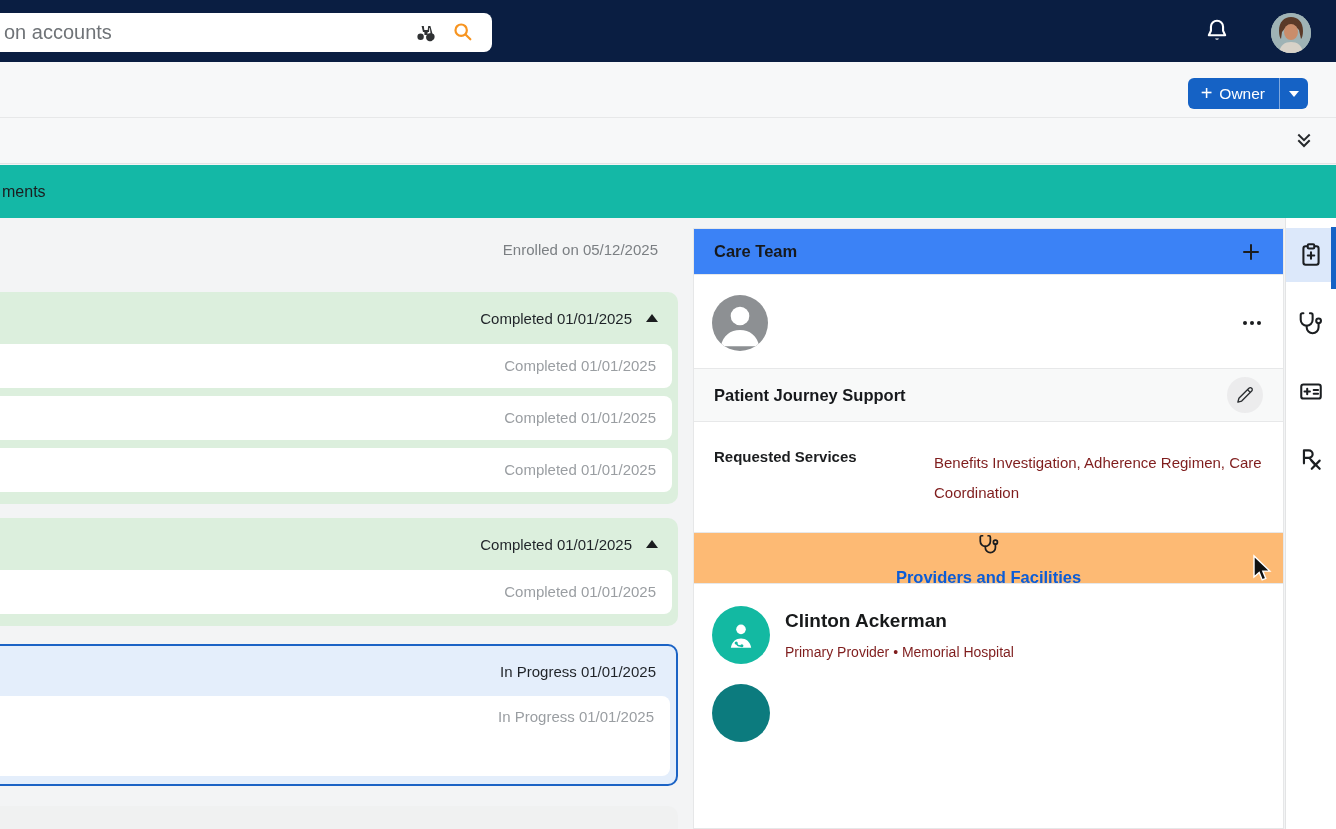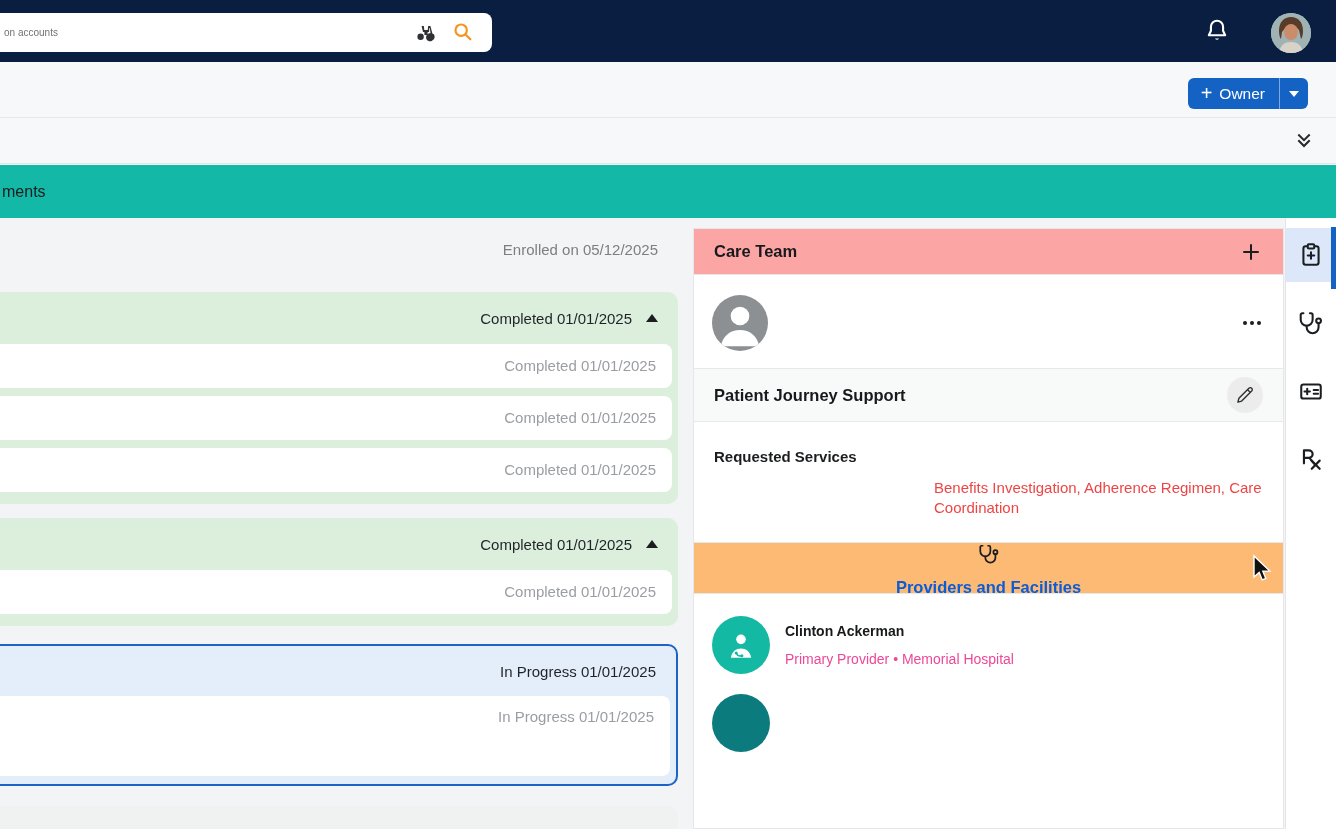--- a/index.html
+++ b/index.html
@@ -3,21 +3,21 @@
 <meta charset="utf-8">
 <style>
   * { margin:0; padding:0; box-sizing:border-box; }
   html,body { width:1336px; height:829px; overflow:hidden; }
   body { font-family:"Liberation Sans", sans-serif; color:#1b1d1f; background:#f3f4f5; position:relative; }
 
   
   .topbar { position:absolute; top:0; left:0; width:1336px; height:62px; background:#0a1e42; }
   .searchbar { position:absolute; left:-26px; top:13px; width:518px; height:39px; background:#fff; border-radius:8px;
                display:flex; align-items:center; padding-left:30px; }
-  .search-ph { color:#6f7377; font-size:10px; }
+  .search-ph { color:#6f7377; font-size:20px; }
   .searchbar .binoculars { position:absolute; right:54px; top:8px; width:24px; height:24px; }
   .searchbar .search-ic { position:absolute; right:18px; top:8px; width:22px; height:22px; }
   .bell { position:absolute; left:1203px; top:17px; width:28px; height:28px; cursor:pointer; }
   .avatar-top { position:absolute; left:1271px; top:13px; width:40px; height:40px; border-radius:50%; overflow:hidden; background:#9fb3b5; }
 
   
   .actionbar { position:absolute; top:62px; left:0; width:1336px; height:56px; background:#f7f8f9; border-bottom:1px solid #e7e8e9; }
   .create-btn { position:absolute; right:28px; top:16px; height:31px; display:flex; background:#1562c5; border-radius:6px; color:#fff; overflow:hidden; cursor:pointer; }
   .create-main { display:flex; align-items:center; gap:7px; padding:0 14px 0 13px; font-size:15.5px; border-right:1px solid rgba(255,255,255,.45); }
   .create-plus { font-size:20px; font-weight:400; line-height:1; margin-top:-2px; }
@@ -49,47 +49,47 @@
   .stage-body { padding:0 6px 12px 0; }
   .stage-item { background:#fff; border-radius:8px; height:44px; line-height:44px; margin-bottom:8px; text-align:right; padding-right:16px;
                 color:#9a9ea2; font-size:15px; cursor:pointer; }
   .stage-item:last-child { margin-bottom:0; }
   .stage.blue .stage-body { padding:0 6px 8px 6px; }
   .stage-item.tall { height:80px; line-height:normal; padding-top:12px; }
   .mt24{margin-top:24px;} .mt14{margin-top:14px;} .mt18{margin-top:18px;} .mt20{margin-top:20px;}
 
   
   .panel { position:absolute; left:693px; top:10px; width:591px; height:601px; background:#fff; border:1px solid #e6e7e8; }
-  .sec-head { display:flex; align-items:center; padding:0 20px; border-bottom:1px solid #e7e8e9; background:#fca5a5; }
+  .sec-head { display:flex; align-items:center; padding:0 20px; border-bottom:1px solid #e7e8e9; background:#3b82f6; }
   .sec-head.care { height:46px; justify-content:space-between; }
   .sec-title { font-size:16.5px; font-weight:bold; color:#17191c; }
   .plus-btn { width:24px; height:24px; cursor:pointer; }
   .members { padding:10px 20px 8px 18px; }
   .member { display:flex; align-items:center; gap:14px; height:75px; }
   .avatar-gray { width:56px; height:56px; border-radius:50%; background:#8d9093; flex:0 0 56px; overflow:hidden; }
   .m-name { font-size:15.5px; font-weight:bold; color:#17191a; display:flex; align-items:center; gap:9px; }
   .m-role { font-size:14px; color:#3e4144; margin-top:4px; }
   .owner-pill { background:#e3e3e3; color:#333; font-size:13.5px; font-weight:normal; border-radius:13px; padding:4px 12px; }
   .dots { margin-left:auto; display:flex; gap:3px; cursor:pointer; padding:6px 2px; }
   .dots i { width:4px; height:4px; border-radius:50%; background:#1a1c1e; display:block; }
 
   .sec-head.pjd { height:54px; justify-content:space-between; border-top:1px solid #e7e8e9; background:#f8f9f9; }
   .pencil-circle { width:36px; height:36px; border-radius:50%; background:#ececed; display:flex; align-items:center; justify-content:center; cursor:pointer; }
 
   .field-row { display:flex; padding:26px 20px 24px 20px; }
   .field-label { width:220px; font-size:15px; font-weight:bold; color:#1b1d1f; flex:0 0 220px; }
-  .field-value { font-size:15px; color:#ef4444; line-height:20px; width:340px;margin-top:30px; }
+  .field-value { font-size:15px; color:#7f1d1d; line-height:30px; width:340px; }
 
   .sec-head.providers { height:52px; gap:13px; border-top:1px solid #e7e8e9; background:#fdba74;flex-direction:column; }
   .sec-title.link { color:#0b5cd7; }
   .providers-list { padding:12px 20px 0 18px; }
   .provider { display:flex; align-items:center; gap:15px; height:78px; }
   .avatar-teal { width:58px; height:58px; border-radius:50%; flex:0 0 58px; display:flex; align-items:center; justify-content:center; }
-  .p-name { font-size:14px; font-weight:bold; color:#17191a; }
-  .p-sub { font-size:14px; color:#ec4899; margin-top:12px; }
+  .p-name { font-size:19px; font-weight:bold; color:#17191a; }
+  .p-sub { font-size:14px; color:#7f1d1d; margin-top:12px; }
 
   
   .rail { position:absolute; left:1285px; top:0; width:51px; height:611px; background:#fff; border-left:1px solid #e3e4e5; }
   .rail-item { position:relative; width:100%; height:54px; display:flex; align-items:center; justify-content:center; cursor:pointer; color:#1b1e21; }
   .rail-item.active { background:#dce8fa; }
   .rail-item.active::after { content:""; position:absolute; right:0; top:-1px; bottom:-7px; width:5px; background:#1562c5; }
   .rail-spacer { height:14px; }
   .rail-top { height:10px; }
 
   .cursor { position:absolute; left:1248px; top:336px; width:28px; height:30px; pointer-events:none; }

